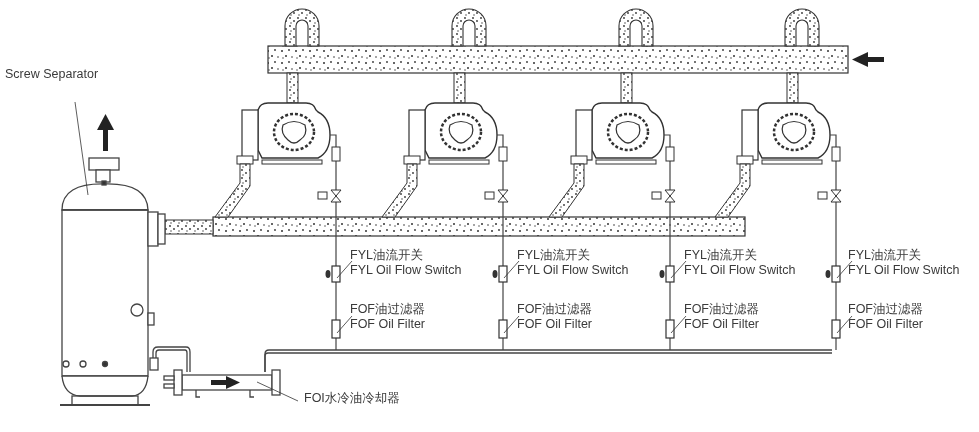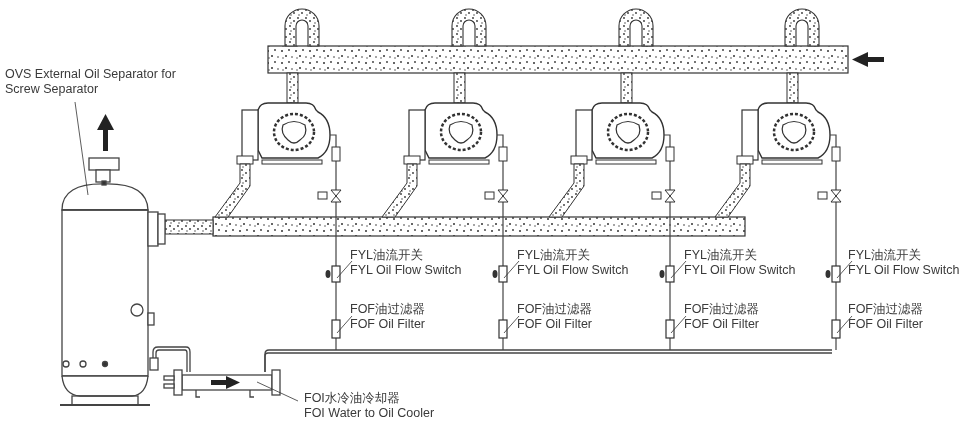--- a/index.html
+++ b/index.html
@@ -171,27 +171,25 @@
     <path d="M250 390 V397 H254" fill="none"></path>
   </g>
   <g>
     <rect x="211" y="380" width="16" height="5" fill="#222"></rect>
     <polygon points="240,382.5 226,376 226,389" fill="#222"></polygon>
   </g>
   <line x1="257" y1="382" x2="298" y2="401" stroke="#333" stroke-width="0.8"></line>
 </svg>
 
 <div class="lbl" style="left:5px;top:67px;">
-  <div>OVS External Oil Separator for</div>
   <div>Screw Separator</div>
 </div>
 
 <div class="lbl" style="left:304px;top:391px;">
   <div>FOI水冷油冷却器</div>
-  <div>FOI Water to Oil Cooler</div>
 </div>
 
 <div class="lbl" style="left:350px;top:248px;">
   <div>FYL油流开关</div>
   <div>FYL Oil Flow Switch</div>
 </div>
 <div class="lbl" style="left:350px;top:302px;">
   <div>FOF油过滤器</div>
   <div>FOF Oil Filter</div>
 </div>

